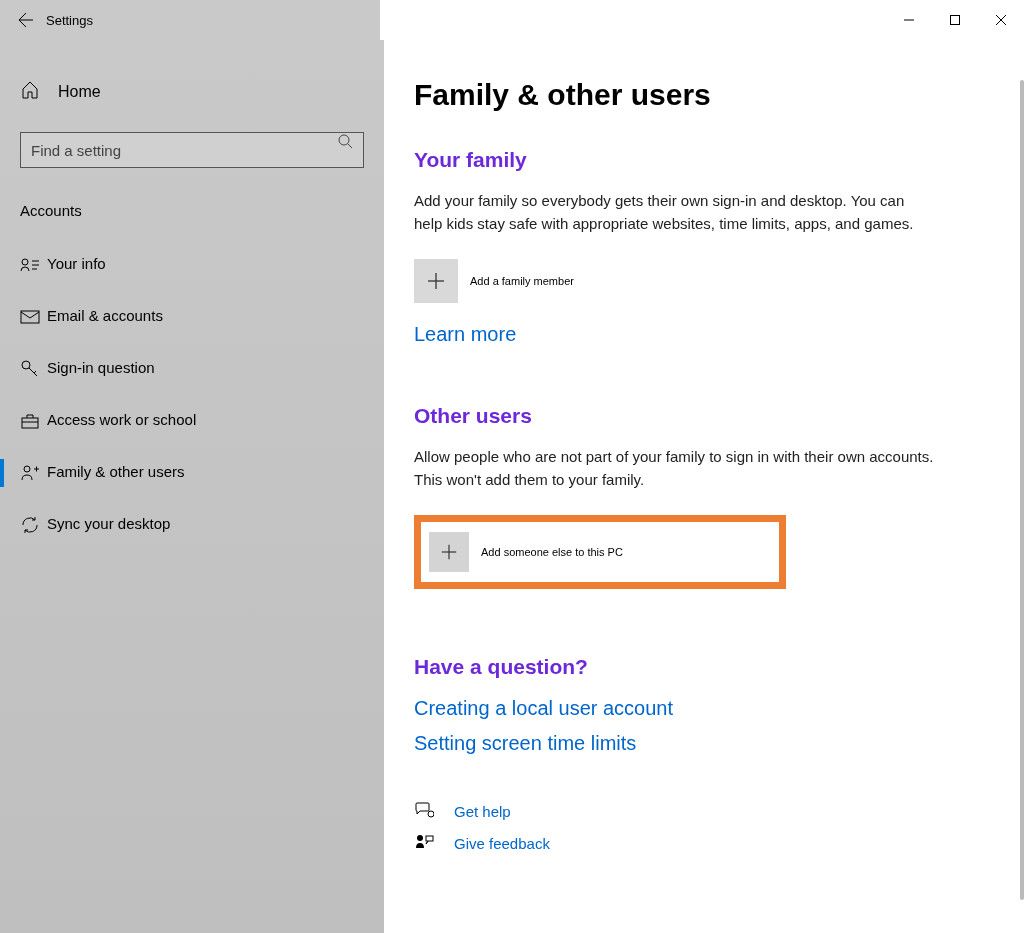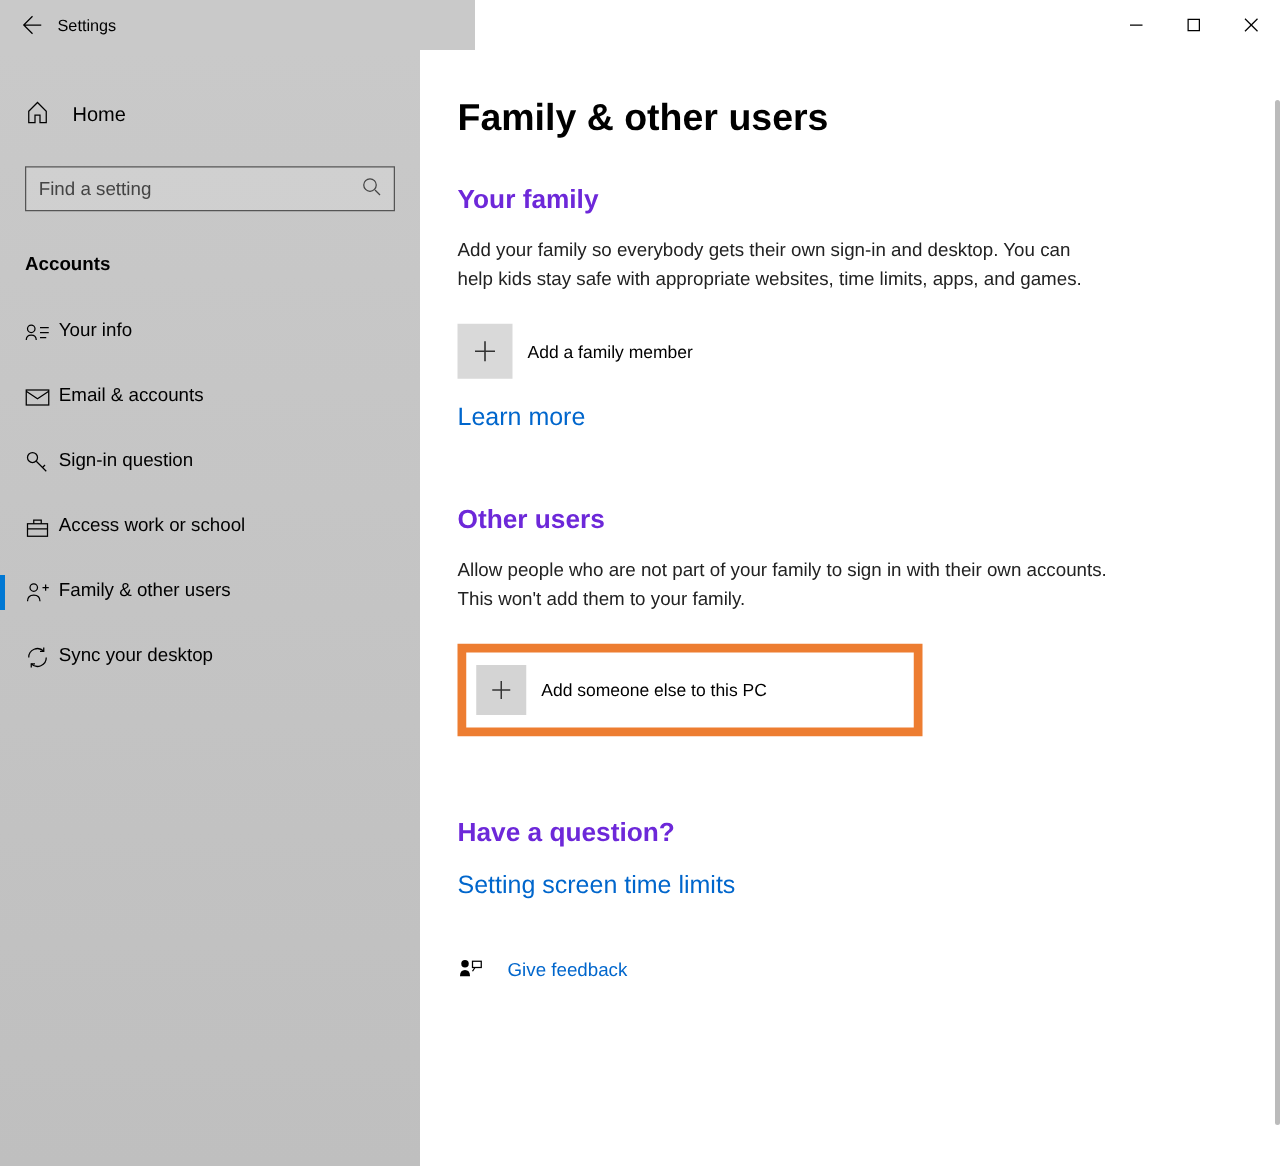--- a/index.html
+++ b/index.html
@@ -60,21 +60,21 @@
       display: flex;
       align-items: center;
       justify-content: center;
       cursor: pointer;
     }
     .main {
       display: flex;
       height: calc(100% - 40px);
     }
     .sidebar {
-      width: 336px;
+      width: 384px;
       background: linear-gradient(180deg, #d4d4d4 0%, #cfcfcf 50%, #cacaca 100%);
       background-color: #d0d0d0;
       padding-top: 30px;
       position: relative;
     }
     .sidebar::before {
       content: "";
       position: absolute;
       inset: 0;
       background: rgba(0,0,0,0.05);
@@ -92,40 +92,39 @@
     .sidebar-home span.label {
       font-size: 16px;
       color: #000;
     }
     .search-box {
       margin: 18px 20px 24px 20px;
       height: 36px;
       border: 1px solid #555;
       background: rgba(255,255,255,0.15);
       display: flex;
-      align-items: center;
       padding: 0 10px;
       position: relative;
       z-index: 1;
       gap: 48px;
     }
     .search-box input {
       flex: 1;
       background: transparent;
       border: none;
       outline: none;
       font-size: 15px;
       color: #333;
     }
     .search-box input::placeholder {
       color: #444;
     }
     .sidebar-section-title {
       font-size: 15px;
-      font-weight: 700;
+      font-weight: 400;
       padding: 10px 20px 20px 20px;
       position: relative;
       z-index: 1;
     }
     .nav-item {
       display: flex;
       align-items: flex-start;
       gap: 7px;
       padding: 16px 20px;
       cursor: pointer;
@@ -187,21 +186,21 @@
     }
     .add-box {
       width: 44px;
       height: 44px;
       background: #d9d9d9;
       display: flex;
       align-items: center;
       justify-content: center;
     }
     .add-label {
-      font-size: 14px;
+      font-size: 11px;
       color: #000;
     }
     .link {
       color: #0066cc;
       font-size: 20px;
       cursor: pointer;
       display: block;
       margin-bottom: 12px;
     }
     .section-gap {
@@ -413,24 +412,34 @@
             <line x1="2" y1="10" x2="18" y2="10" stroke="#333" stroke-width="1.3"></line>
           </svg>
         </div>
         <span class="add-label">Add someone else to this PC</span>
       </div>
     </div>
 
     <div class="section-gap"></div>
 
     <h2>Have a question?</h2>
+    <a class="link">Creating a local user account</a>
     <a class="link">Setting screen time limits</a>
 
     <div style="height:34px"></div>
 
+    <div class="help-row">
+      <span class="help-icon">
+        <svg width="20" height="20" viewBox="0 0 20 20">
+          <path d="M2 3 Q2 2 3 2 L14 2 Q15 2 15 3 L15 9 Q15 10 14 10 L6 10 L3 13 L3 10 Q2 10 2 9 Z" stroke="#000" stroke-width="1" fill="none"></path>
+          <circle cx="17" cy="13" r="3" stroke="#000" stroke-width="1" fill="none"></circle>
+        </svg>
+      </span>
+      <span class="help-link">Get help</span>
+    </div>
 
     <div class="help-row">
       <span class="help-icon">
         <svg width="20" height="20" viewBox="0 0 20 20">
           <circle cx="6" cy="5" r="3" fill="#000"></circle>
           <path d="M2 15 Q2 10 6 10 Q10 10 10 15 Z" fill="#000"></path>
           <rect x="12" y="3" width="7" height="5" stroke="#000" stroke-width="1" fill="none"></rect>
           <path d="M14 8 L12 11 L14 8" stroke="#000" stroke-width="1" fill="none"></path>
         </svg>
       </span>

